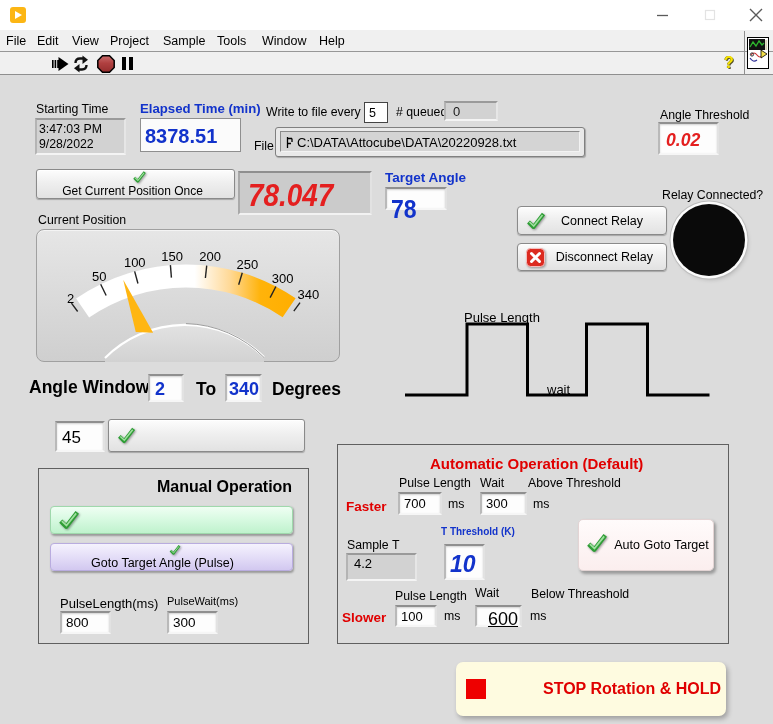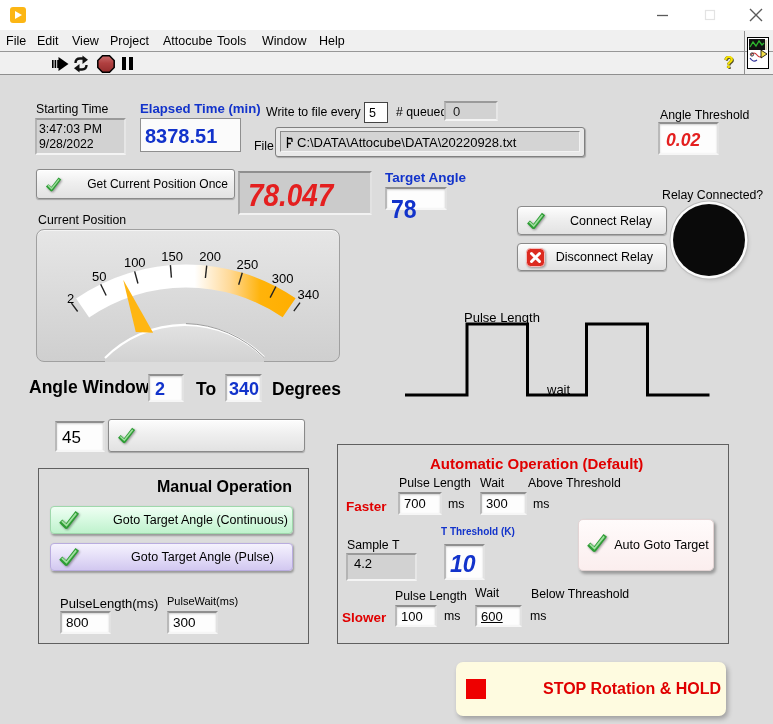--- a/index.html
+++ b/index.html
@@ -44,21 +44,21 @@
     <rect x="2.5" y="2.5" width="9" height="9" fill="none" stroke="#E3E3E3" stroke-width="1.2"></rect>
   </svg>
 <svg class="abs" style="left:747px;top:6px" width="18" height="18">
     <path d="M3 3 L15 15 M15 3 L3 15" stroke="#5a5a5a" stroke-width="1.4"></path>
   </svg>
 <div class="abs" id="menubar"></div>
 <div class="menu" style="left:6px;top:34px">File</div>
 <div class="menu" style="left:37px;top:34px">Edit</div>
 <div class="menu" style="left:72px;top:34px">View</div>
 <div class="menu" style="left:110px;top:34px">Project</div>
-<div class="menu" style="left:163px;top:34px">Attocube</div>
+<div class="menu" style="left:163px;top:34px">Sample</div>
 <div class="menu" style="left:217px;top:34px">Tools</div>
 <div class="menu" style="left:262px;top:34px">Window</div>
 <div class="menu" style="left:319px;top:34px">Help</div>
 <div class="abs" id="toolbar"></div>
 <div class="abs" id="tbdivider"></div>
 
 <svg class="abs" style="left:52px;top:56px" width="17" height="16" viewBox="0 0 17 16">
   <path d="M0 4h1.6v8H0zM2.6 4h1.6v8H2.6zM5.2 4h2.2v8H5.2z" fill="#000"></path>
   <polygon points="6.5,1 16.5,8 6.5,15" fill="#000"></polygon>
 </svg>
@@ -116,42 +116,42 @@
   <svg width="10" height="15" viewBox="0 0 10 15" style="position:absolute;left:4px;top:3px">
     <path d="M2.5 2 v11 M2.5 3.5 h4.5 M7 3.5 v3.5 M2.5 8.5 h3.5" stroke="#000" stroke-width="1.3" fill="none"></path>
   </svg>
   <div class="lbl" style="left:16px;top:3px;font-size:13px;">C:\DATA\Attocube\DATA\20220928.txt</div>
 </div>
 <div class="lbl" style="left:660px;top:108px">Angle Threshold</div>
 <div class="sunkw" style="left:658px;top:122px;width:61px;height:33px;">
   <div class="boldlbl red" style="left:6px;top:5px;font-size:19px;font-style:italic;transform:scaleX(.93);transform-origin:0 0;">0.02</div>
 </div>
 
-<div class="sysbtn" style="left:36px;top:169px;width:199px;height:30px;">
+<div class="sysbtn" style="left:36px;top:169px;width:199px;height:30px;flex-direction:column;">
   <svg class="chk" style="margin-left:8px" width="17" height="17" viewBox="0 0 20 20">
       <path d="M2.5 11 L7.5 16 L17.5 3" stroke="#2E9E35" stroke-width="4" fill="none" stroke-linejoin="round"></path>
       <path d="M3.5 11 L7.7 15 L16.5 4" stroke="#9FDF9F" stroke-width="1.6" fill="none"></path>
     </svg>
   <div style="flex:1;text-align:right;padding-right:6px;font-size:12px;">Get Current Position Once</div>
 </div>
 <div class="abs" style="left:238px;top:171px;width:134px;height:44px;background:#CBCBCB;border-top:2px solid #8f8f8f;border-left:2px solid #a9a9a9;border-bottom:2px solid #f2f2f2;border-right:2px solid #e2e2e2;box-sizing:border-box;">
   <div class="boldlbl red" style="left:8px;top:7px;font-size:31px;font-style:italic;transform:scaleX(.9);transform-origin:0 0;line-height:31px;">78.047</div>
 </div>
 <div class="boldlbl blue" style="left:385px;top:170px;font-size:13.5px;">Target Angle</div>
 <div class="sunkw" style="left:385px;top:187px;width:62px;height:23px;">
   <div class="boldlbl blue" style="left:4px;top:8px;font-size:25px;transform:scaleX(.92);transform-origin:0 0;line-height:25px;">78</div>
 </div>
 <div class="lbl" style="left:662px;top:188px">Relay Connected?</div>
 <div class="abs" style="left:673px;top:204px;width:72px;height:72px;border-radius:50%;background:#0A0A0A;box-shadow:0 0 0 2.5px #FBFBFB,0 0 0 3.5px #BDBDBD, 2px 3px 5px rgba(0,0,0,.25);"></div>
 <div class="sysbtn" style="left:517px;top:206px;width:150px;height:29px;border-radius:4px;">
   <svg class="chk" style="margin-left:8px" width="20" height="20" viewBox="0 0 20 20">
       <path d="M2.5 11 L7.5 16 L17.5 3" stroke="#2E9E35" stroke-width="4" fill="none" stroke-linejoin="round"></path>
       <path d="M3.5 11 L7.7 15 L16.5 4" stroke="#9FDF9F" stroke-width="1.6" fill="none"></path>
     </svg>
-  <div style="flex:1;text-align:right;padding-right:14px;font-size:12.5px;">Connect Relay</div>
+  <div style="flex:1;text-align:right;padding-right:23px;font-size:12.5px;">Connect Relay</div>
 </div>
 <div class="sysbtn" style="left:517px;top:243px;width:150px;height:28px;border-radius:4px;">
   <svg style="margin-left:8px;filter:drop-shadow(1px 1px 1px rgba(0,0,0,.35))" width="19" height="19" viewBox="0 0 19 19">
     <rect x="0.5" y="0.5" width="18" height="18" rx="4" fill="#DC2B20" stroke="#F5BDBD" stroke-width="1"></rect>
     <path d="M5.5 5.5 L13.5 13.5 M13.5 5.5 L5.5 13.5" stroke="#fff" stroke-width="3" stroke-linecap="round"></path>
   </svg>
   <div style="flex:1;text-align:right;padding-right:13px;font-size:12.5px;">Disconnect Relay</div>
 </div>
 
 <div class="lbl" style="left:38px;top:213px">Current Position</div>
@@ -220,23 +220,22 @@
     </svg>
 </div>
 
 <div class="grp" style="left:38px;top:468px;width:271px;height:176px;"></div>
 <div class="boldlbl" style="left:109px;top:478px;font-size:16px;margin-left:48px;">Manual Operation</div>
 <div class="abs" style="left:50px;top:506px;width:243px;height:28px;border-radius:4px;background:linear-gradient(#EFFEF3,#D9FAE2 45%,#BFF2CD);border:1px solid #9FD8AC;box-sizing:border-box;box-shadow:1px 1.5px 2px rgba(0,0,0,.3);display:flex;align-items:center;">
   <svg class="chk" style="margin-left:7px" width="22" height="22" viewBox="0 0 20 20">
       <path d="M2.5 11 L7.5 16 L17.5 3" stroke="#2E9E35" stroke-width="4" fill="none" stroke-linejoin="round"></path>
       <path d="M3.5 11 L7.7 15 L16.5 4" stroke="#9FDF9F" stroke-width="1.6" fill="none"></path>
     </svg>
-  <div style="flex:1;text-align:right;padding-right:4px;font-size:12.5px;">Goto Target Angle (Continuous)</div>
-</div>
-<div class="abs" style="left:50px;top:543px;width:243px;height:28px;border-radius:4px;background:linear-gradient(#F5F2FD,#E6E0F8 45%,#D2C8F0);border:1px solid #B9ACDF;box-sizing:border-box;box-shadow:1px 1.5px 2px rgba(0,0,0,.3);display:flex;align-items:center;">
+</div>
+<div class="abs" style="left:50px;top:543px;width:243px;height:28px;border-radius:4px;background:linear-gradient(#F5F2FD,#E6E0F8 45%,#D2C8F0);border:1px solid #B9ACDF;box-sizing:border-box;box-shadow:1px 1.5px 2px rgba(0,0,0,.3);display:flex;align-items:center;flex-direction:column;">
   <svg class="chk" style="margin-left:7px" width="22" height="22" viewBox="0 0 20 20">
       <path d="M2.5 11 L7.5 16 L17.5 3" stroke="#2E9E35" stroke-width="4" fill="none" stroke-linejoin="round"></path>
       <path d="M3.5 11 L7.7 15 L16.5 4" stroke="#9FDF9F" stroke-width="1.6" fill="none"></path>
     </svg>
   <div style="flex:1;text-align:right;padding-right:18px;font-size:12.5px;">Goto Target Angle (Pulse)</div>
 </div>
 <div class="lbl" style="left:60px;top:596px;font-size:13px;">PulseLength(ms)</div>
 <div class="lbl" style="left:167px;top:595px;font-size:11px;">PulseWait(ms)</div>
 <div class="sunkw" style="left:60px;top:611px;width:51px;height:23px;">
     <div class="lbl" style="left:4px;top:2px;font-size:13.5px;">800</div>
@@ -274,19 +273,19 @@
 </div>
 <div class="lbl" style="left:395px;top:589px">Pulse Length</div>
 <div class="lbl" style="left:475px;top:586px">Wait</div>
 <div class="lbl" style="left:531px;top:587px">Below Threashold</div>
 <div class="boldlbl" style="left:342px;top:610px;font-size:13.5px;color:#E00000;">Slower</div>
 <div class="sunkw" style="left:395px;top:605px;width:42px;height:22px;">
     <div class="lbl" style="left:4px;top:2px;font-size:13px;">100</div>
   </div>
 <div class="lbl" style="left:444px;top:609px">ms</div>
 <div class="sunkw" style="left:475px;top:605px;width:47px;height:22px;">
-    <div class="lbl" style="left:4px;top:2px;font-size:13px;text-decoration:underline;">600</div>
+    <div class="lbl" style="left:11px;top:2px;font-size:18px;text-decoration:underline;">600</div>
   </div>
 <div class="lbl" style="left:530px;top:609px">ms</div>
 
 <div class="abs" style="left:456px;top:662px;width:270px;height:54px;border-radius:7px;background:#FEFBE0;box-shadow:2px 3px 5px rgba(0,0,0,.28);"></div>
 <div class="abs" style="left:466px;top:679px;width:20px;height:20px;background:#EE0000;"></div>
 <div class="boldlbl" style="left:543px;top:680px;font-size:16px;color:#E00000;">STOP Rotation &amp; HOLD</div>
 
 </body></html>

